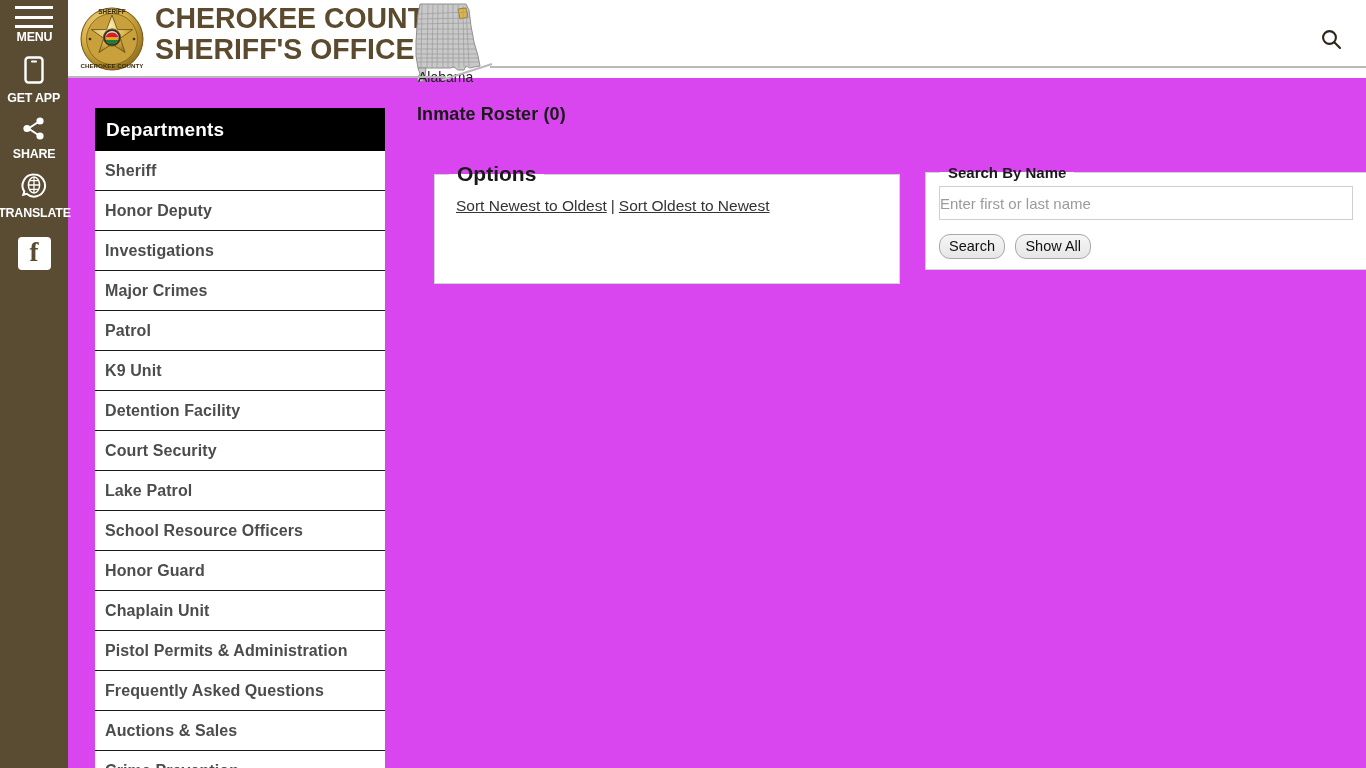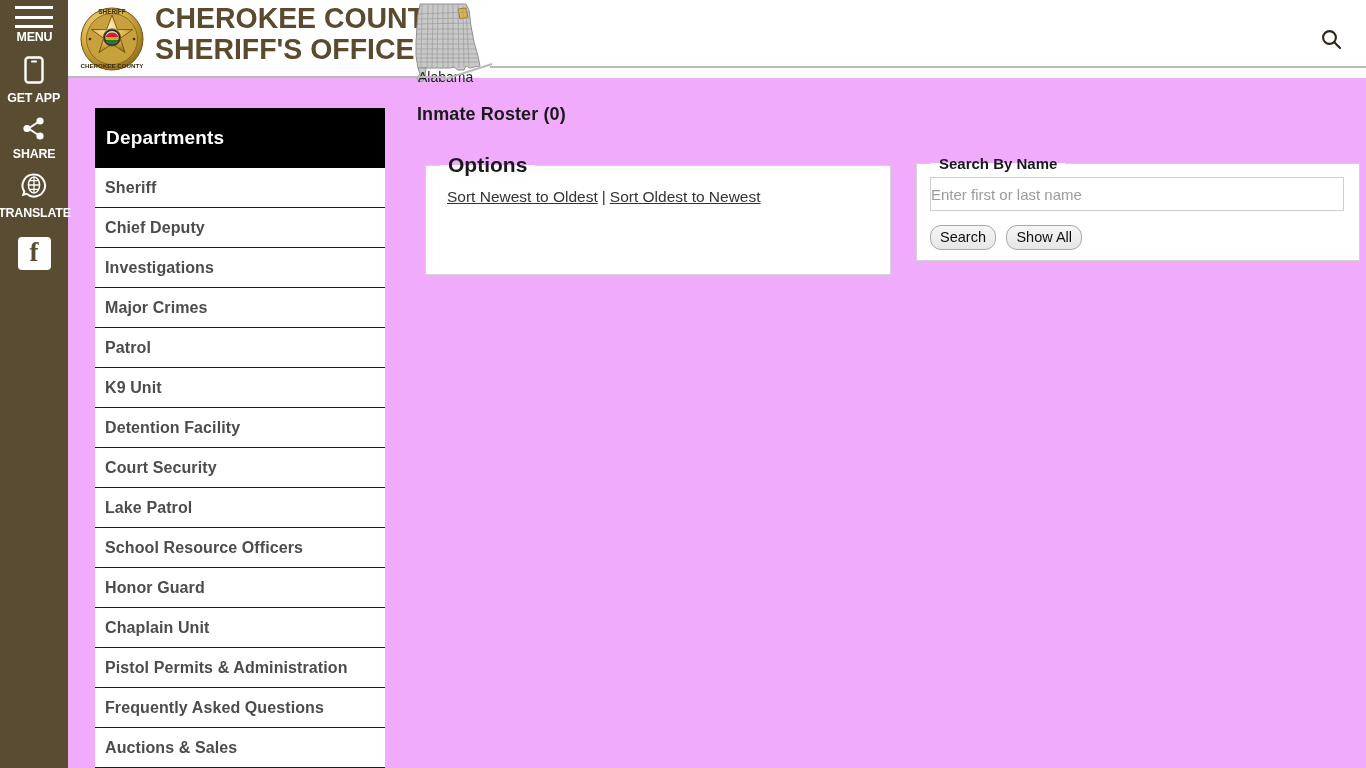--- a/index.html
+++ b/index.html
@@ -5,21 +5,21 @@
 <style>
   * { box-sizing: border-box; }
   html, body {
     margin: 0; padding: 0;
     width: 1366px; height: 768px;
     overflow: hidden;
     background: #ffffff;
     font-family: "Liberation Sans", sans-serif;
   }
 
-  #page { position: relative; width: 1366px; height: 768px; overflow: hidden; background:#f0abfc; }
+  #page { position: relative; width: 1366px; height: 768px; overflow: hidden; background:#d946ef; }
 
   
   .rail {
     position: absolute; left: 0; top: 0;
     width: 68px; height: 768px;
     background: #5a4c33;
     color: #ffffff;
     display: flex; flex-direction: column; align-items: center;
     padding-top: 4px;
   }
@@ -97,21 +97,21 @@
     width: 34px; height: 34px; cursor: pointer;
     display:flex; align-items:center; justify-content:center;
   }
 
   
   .dept {
     position: absolute; left: 95px; top: 108px; width: 290px;
   }
   .dept-head {
     background: #000000; color: #ffffff;
-    height: 60px; display: flex; align-items: center;
+    height: 43px; display: flex; align-items: center;
     padding-left: 11px;
     font-family: "Liberation Sans Narrow", "Liberation Sans", sans-serif;
     font-weight: bold; font-size: 19px;
     letter-spacing: 0.2px;
   }
   .dept a {
     display: block;
     height: 40px; line-height: 40px;
     padding-left: 10px;
     border-bottom: 1.6px solid #1a1a1a;
@@ -132,21 +132,21 @@
     font-size: 18px;
     color: #1a1a1a;
     margin: 0 0 14px 0;
     letter-spacing: 0.1px;
   }
 
   .panels { position: relative; height: 140px; }
 
   fieldset.panel {
     position: absolute;
-    margin: 8px; padding: 0;
+    margin: 17px; padding: 0;
     border: 1px solid #d4d4d4;
     background: #fff;
   }
   fieldset.panel legend {
     padding: 0 8px;
     margin-left: 14px;
   }
   .opts { left: 0px; top: 6px; width: 466px; height: 122px; }
   .opts legend {
     font-family: "Liberation Sans Narrow", "Liberation Sans", sans-serif;
@@ -336,21 +336,21 @@
         <circle cx="9.5" cy="9.5" r="6.4" fill="none" stroke="#2b2516" stroke-width="2.1"></circle>
         <line x1="14.3" y1="14.3" x2="20" y2="20" stroke="#2b2516" stroke-width="2.1" stroke-linecap="round"></line>
       </svg>
     </span>
 
   </div>
 
   <nav class="dept">
     <div class="dept-head">Departments</div>
     <a href="#">Sheriff</a>
-    <a href="#">Chief Deputy</a>
+    <a href="#">Honor Deputy</a>
     <a href="#">Investigations</a>
     <a href="#">Major Crimes</a>
     <a href="#">Patrol</a>
     <a href="#">K9 Unit</a>
     <a href="#">Detention Facility</a>
     <a href="#">Court Security</a>
     <a href="#">Lake Patrol</a>
     <a href="#">School Resource Officers</a>
     <a href="#">Honor Guard</a>
     <a href="#">Chaplain Unit</a>

